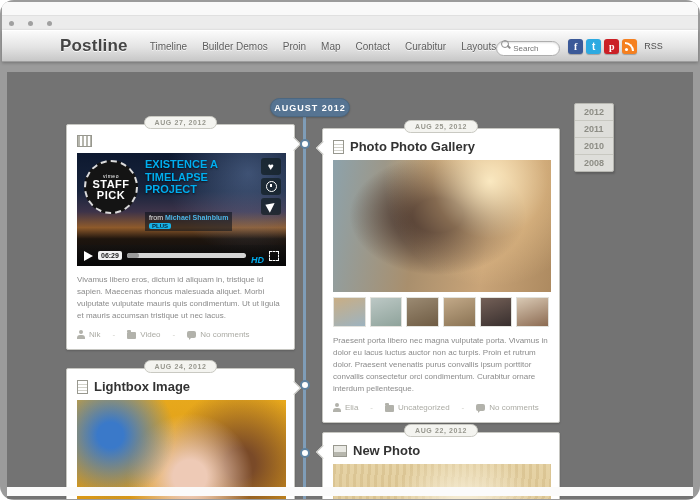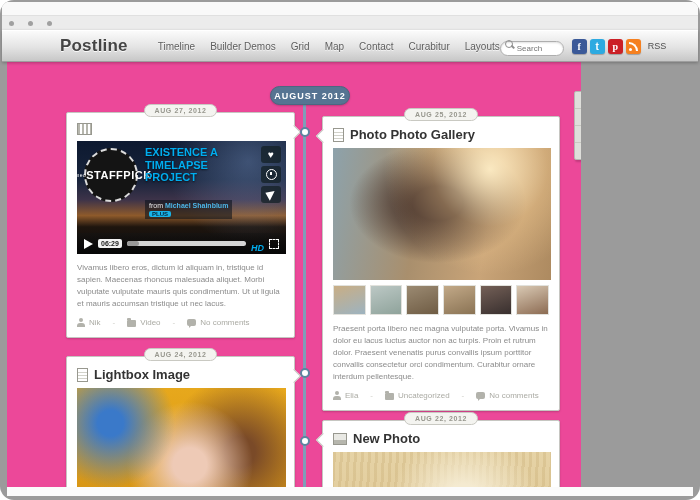--- a/index.html
+++ b/index.html
@@ -4,57 +4,57 @@
 <style>
   html,body{margin:0;padding:0;width:700px;height:500px;font-family:"Liberation Sans",sans-serif;-webkit-font-smoothing:antialiased;}
   .frame{position:relative;width:700px;height:500px;background:#9b9b9b;border-radius:14px;overflow:hidden;}
   
   .tabstrip{position:absolute;left:2px;top:2px;right:2px;height:13px;background:#f9f9f9;border-bottom:1px solid #e0e0e0;border-radius:5px 5px 0 0;}
   .controlbar{position:absolute;left:2px;top:16px;right:2px;height:14px;background:#ececec;display:flex;align-items:center;}
   .winDot{width:5px;height:5px;border-radius:50%;background:#a0a0a0;margin-left:14px;}
   .winDot:first-child{margin-left:7px;}
   .navbar{position:absolute;left:2px;top:30px;right:2px;height:30px;background:linear-gradient(180deg,#fbfbfb 0%,#e3e3e3 55%,#c7c7c7 100%);border-top:1px solid #fff;border-bottom:1px solid #9e9e9e;box-shadow:0 1px 3px rgba(0,0,0,.25);display:flex;align-items:center;z-index:30;}
   .logo{margin-left:58px;font-size:17px;font-weight:bold;color:#454545;text-shadow:0 1px 0 rgba(255,255,255,.85);letter-spacing:.2px;}
-  .menu{display:flex;margin-left:30px;gap:15px;}
+  .menu{display:flex;margin-left:22px;gap:15px;}
   .menu span{font-size:10px;color:#5e5e5e;text-shadow:0 1px 0 rgba(255,255,255,.7);cursor:pointer;white-space:nowrap;}
   .searchwrap{position:relative;margin-left:auto;}
   .searchwrap input{width:40px;height:13px;border:1px solid #aeaeae;border-radius:9px;background:#fff;font-size:8px;color:#555;padding:0 6px 0 16px;outline:none;box-shadow:inset 0 1px 2px rgba(0,0,0,.12);}
   .mag{position:absolute;left:5px;top:3px;width:6px;height:6px;border:1.5px solid #8f8f8f;border-radius:50%;}
   .mag::after{content:"";position:absolute;left:5px;top:5px;width:4px;height:1.5px;background:#8f8f8f;transform:rotate(45deg);}
   .socials{display:flex;align-items:center;gap:3px;margin-left:8px;margin-right:60px;}
   .sq{width:15px;height:15px;border-radius:3px;display:flex;align-items:center;justify-content:center;color:#fff;font-weight:bold;font-size:10px;cursor:pointer;box-shadow:0 1px 1px rgba(0,0,0,.25);}
   .sq.fb{background:#3b5998;font-family:"Liberation Serif",serif;}
   .sq.tw{background:#2daae1;}
   .sq.pin{background:#cb2026;font-family:"Liberation Serif",serif;}
   .sq.rss{background:#f58020;position:relative;}
   .sq.rss::before{content:"";position:absolute;left:3px;bottom:3px;width:3px;height:3px;background:#fff;border-radius:50%;}
   .sq.rss::after{content:"";position:absolute;left:3px;bottom:3px;width:7px;height:7px;border:2px solid #fff;border-left:none;border-bottom:none;border-radius:0 100% 0 0;}
   .rsslabel{font-size:9px;color:#4f4f4f;margin-left:4px;}
   
-  .viewport{position:absolute;left:7px;top:60px;width:574px;height:427px;background:#ec4899;overflow:hidden;}
+  .viewport{position:absolute;left:7px;top:72px;width:686px;height:427px;background:#737373;overflow:hidden;}
   .bottomstrip{position:absolute;left:7px;top:487px;width:686px;height:9px;background:#fbfbfb;}
   
   .monthBadge{position:absolute;left:263px;top:26px;width:78px;height:17px;background:#567492;border:1px solid #4b6781;border-radius:10px;color:#fff;font-size:9px;font-weight:bold;letter-spacing:1px;display:flex;align-items:center;justify-content:center;z-index:6;box-shadow:0 1px 2px rgba(0,0,0,.2);}
   .tlLine{position:absolute;left:296px;top:42px;width:3px;bottom:0;background:#7f9db8;}
   .tlDot{position:absolute;left:293px;width:6px;height:6px;background:#fff;border:2px solid #5e82a0;border-radius:50%;z-index:5;}
   
   .card{position:absolute;background:#fff;border:1px solid #c6c6c1;border-radius:2px;box-shadow:0 1px 2px rgba(0,0,0,.18);padding:8px 10px 10px 10px;box-sizing:border-box;}
   .datePill{position:absolute;top:-9px;left:50%;transform:translateX(-50%);background:#f4f4f0;border:1px solid #c9c9c2;border-radius:9px;padding:2px 10px;font-size:7px;font-weight:bold;color:#97978e;letter-spacing:.6px;white-space:nowrap;z-index:4;}
   .notch{position:absolute;top:14px;width:9px;height:9px;background:#fff;transform:rotate(45deg);z-index:3;}
   .notch.toRight{right:-5px;border-top:1px solid #c6c6c1;border-right:1px solid #c6c6c1;}
   .notch.toLeft{left:-5px;border-left:1px solid #c6c6c1;border-bottom:1px solid #c6c6c1;}
   .cardTitle{display:flex;align-items:center;gap:6px;margin:2px 0 6px 0;}
   .cardTitle b{font-size:13px;color:#333;cursor:pointer;}
   .ticon{flex:none;}
   .filmIcon{width:13px;height:10px;border:1px solid #98988f;background:repeating-linear-gradient(90deg,#b6b6ad 0 2px,#fff 2px 4px);}
   .pageIcon{width:9px;height:12px;border:1px solid #98988f;background:linear-gradient(180deg,#fff 0 3px,#d2d2ca 3px 4px,#fff 4px 6px,#d2d2ca 6px 7px,#fff 7px 9px,#d2d2ca 9px 10px,#fff 10px);}
   .photoIcon{width:12px;height:10px;border:1px solid #98988f;background:linear-gradient(180deg,#e9e9e4 0 60%,#b6b6ad 60%);position:relative;}
   
   .videoThumb{position:relative;width:209px;height:113px;background:radial-gradient(circle at 82% 18%,rgba(130,160,210,.4),transparent 42%),linear-gradient(180deg,#0d1930 0%,#17233b 34%,#3d3349 52%,#8e5a2b 66%,#1e150e 76%,#0a0a0d 100%);overflow:hidden;cursor:pointer;}
-  .staffPick{position:absolute;left:7px;top:7px;width:50px;height:50px;border-radius:50%;border:2px dashed rgba(255,255,255,.85);background:#141414;display:flex;flex-direction:row;align-items:center;justify-content:center;line-height:1;}
+  .staffPick{position:absolute;left:7px;top:7px;width:50px;height:50px;border-radius:50%;border:2px dashed rgba(255,255,255,.85);background:#141414;display:flex;flex-direction:column;align-items:center;justify-content:center;line-height:1;}
   .staffPick .vim{font-size:5px;color:#fff;letter-spacing:.5px;}
   .staffPick .big{font-size:11px;font-weight:bold;color:#fff;letter-spacing:.5px;}
   .vidTitle{position:absolute;left:68px;top:5px;width:104px;font-size:11px;line-height:1.15;font-weight:bold;color:#00adef;text-transform:uppercase;text-shadow:0 1px 2px rgba(0,0,0,.7);}
   .byline{position:absolute;left:68px;top:59px;background:rgba(5,15,25,.55);padding:2px 4px;font-size:7px;color:#e8e8e8;}
   .byline b{color:#4db6e8;}
   .plusBadge{display:inline-block;margin-top:2px;background:#17b3e8;color:#062638;font-size:6px;font-weight:bold;padding:0 3px;border-radius:2px;}
   .vIcons{position:absolute;right:5px;top:5px;display:flex;flex-direction:column;gap:3px;}
   .vIcon{width:20px;height:17px;background:rgba(18,30,34,.72);border-radius:3px;display:flex;align-items:center;justify-content:center;color:#fff;font-size:10px;cursor:pointer;}
   .clockIcon{position:relative;width:9px;height:9px;border:1.5px solid #fff;border-radius:50%;}
   .clockIcon::after{content:"";position:absolute;left:3.5px;top:1.5px;width:1.5px;height:3.5px;background:#fff;}
@@ -106,21 +106,21 @@
     <span class="winDot"></span>
     <span class="winDot"></span>
     <span class="winDot"></span>
   </div>
 
   <div class="navbar">
     <span class="logo">Postline</span>
     <nav class="menu">
       <span>Timeline</span>
       <span>Builder Demos</span>
-      <span>Grid</span>
+      <span>Proin</span>
       <span>Map</span>
       <span>Contact</span>
       <span>Curabitur</span>
       <span>Layouts</span>
     </nav>
     <div class="searchwrap">
       <span class="mag"></span>
       <input type="text" placeholder="Search" style="">
     </div>
     <div class="socials">

